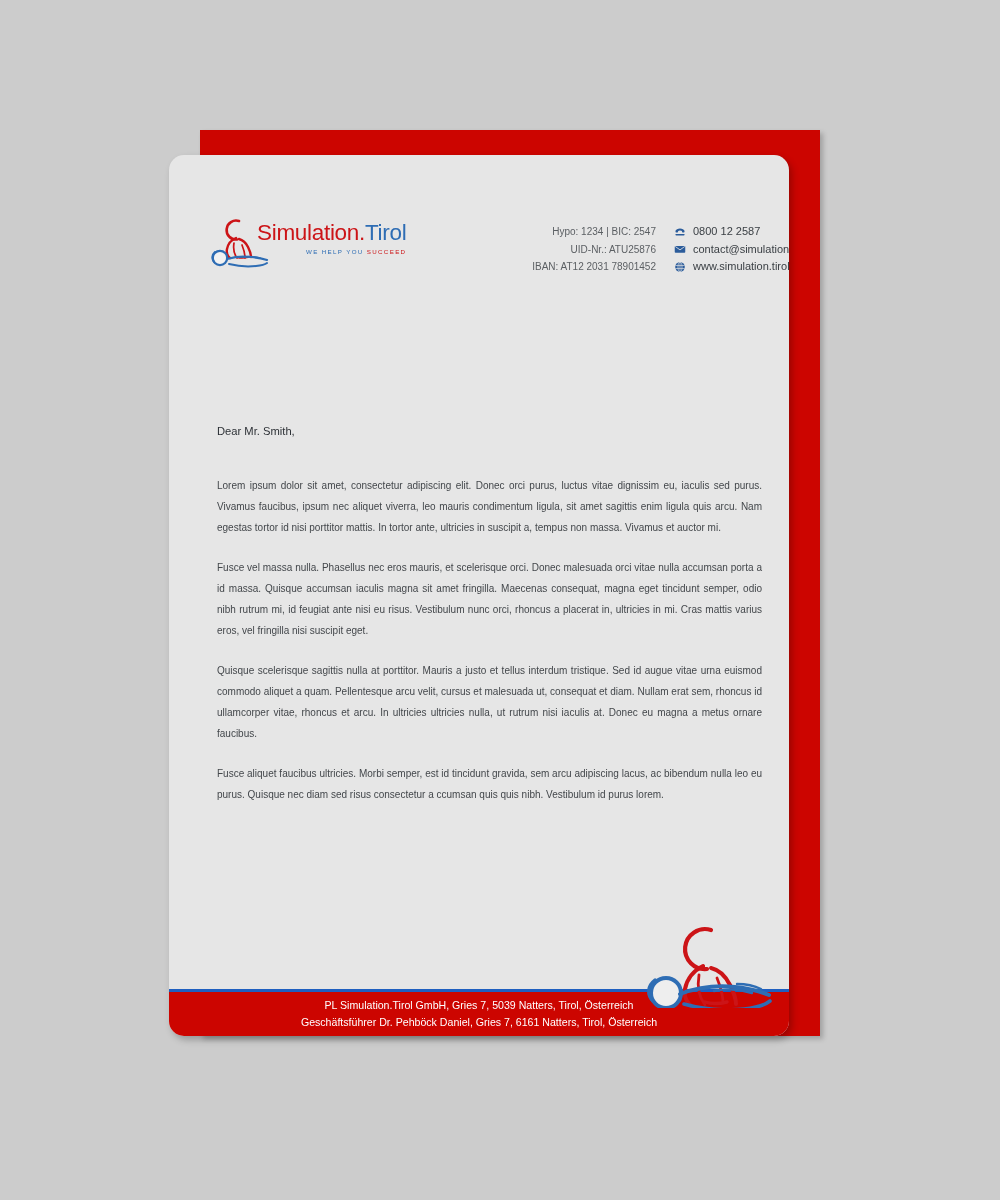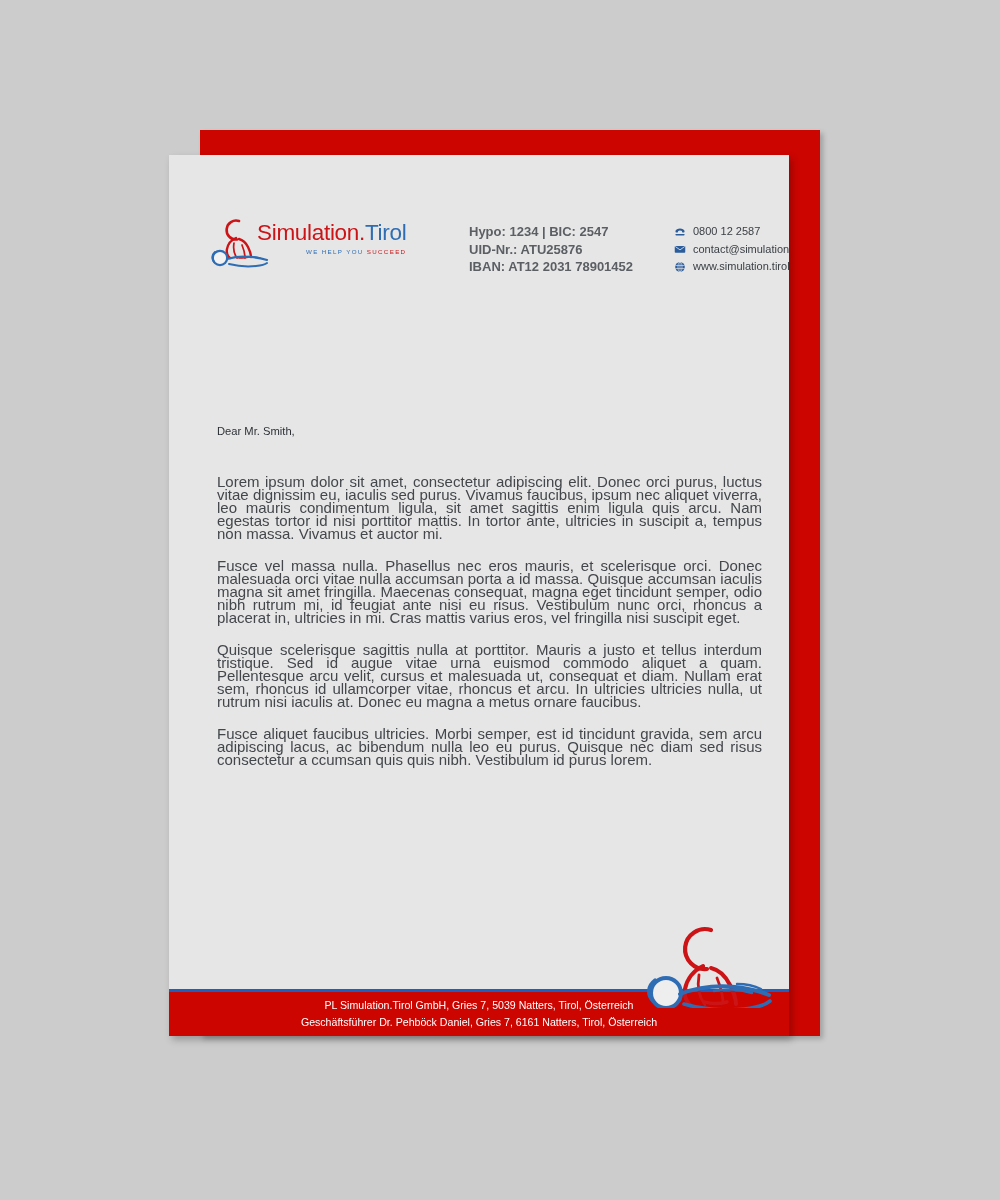--- a/index.html
+++ b/index.html
@@ -18,52 +18,52 @@
     background:#cc0500;
     box-shadow:3px 3px 5px rgba(0,0,0,0.22);
   }
 
   
   .page{
     position:absolute;left:169px;top:155px;width:620px;height:881px;
     background:#e6e6e6;
     box-shadow:3px 4px 7px rgba(0,0,0,0.25);
     overflow:hidden;
+    border-radius:15px;
   }
 
   
   .header{position:absolute;left:0;top:0;width:620px;height:130px;}
 
   .logo-block{position:absolute;left:40px;top:57px;width:220px;height:62px;}
   .logo-mark{position:absolute;left:0;top:0;width:62px;height:60px;}
   .logo-words{position:absolute;left:48px;top:10px;}
   .logo-name{font-size:22.5px;letter-spacing:-0.3px;white-space:nowrap;line-height:1;}
   .logo-sim{color:#cc1417;font-weight:400;}
   .logo-dot{color:#cc1417;}
   .logo-tirol{color:#2e6db4;font-weight:400;}
   .logo-tag{margin-top:3px;font-size:6.2px;letter-spacing:1.35px;text-align:right;white-space:nowrap;}
   .tag-a{color:#2e6db4;}
   .tag-b{color:#cc1417;}
 
   .fin-block{
     position:absolute;left:300px;top:68px;width:187px;
-    color:#5b5f63;font-size:13px;line-height:17.5px;
+    text-align:right;color:#5b5f63;font-size:10px;line-height:17.5px;
     white-space:nowrap;
-    font-weight:bold;
   }
   .contact-block{position:absolute;left:505px;top:68px;width:180px;font-size:11px;color:#3b4045;line-height:17.5px;}
   .contact-row{display:flex;align-items:center;height:17.5px;white-space:nowrap;}
   .contact-row .ic{width:17px;flex:0 0 17px;display:flex;align-items:center;}
   .contact-row .tx{padding-left:2px;}
 
   
   .body-area{position:absolute;left:48px;top:270px;width:545px;color:#404448;}
   .greeting{font-size:11.2px;font-weight:normal;color:#2d3136;margin-bottom:38px;}
   .para{
-    font-size:15px;line-height:13px;text-align:justify;
+    font-size:10px;line-height:21px;text-align:justify;
     margin:0 0 19px 0;color:#43474b;
   }
   .sign-name{font-size:11.2px;color:#3a3e42;line-height:15.4px;margin-top:4px;}
   .sign-role{font-size:11.2px;color:#3a3e42;line-height:15.4px;}
   .sign-wrap{position:relative;height:44px;}
   .signature{position:absolute;left:96px;top:-14px;}
 
   .blue-rule{position:absolute;left:0;top:834px;width:620px;height:3px;background:#1f5fc0;}
   .red-band{
     position:absolute;left:0;top:837px;width:620px;height:44px;background:#cc0500;

